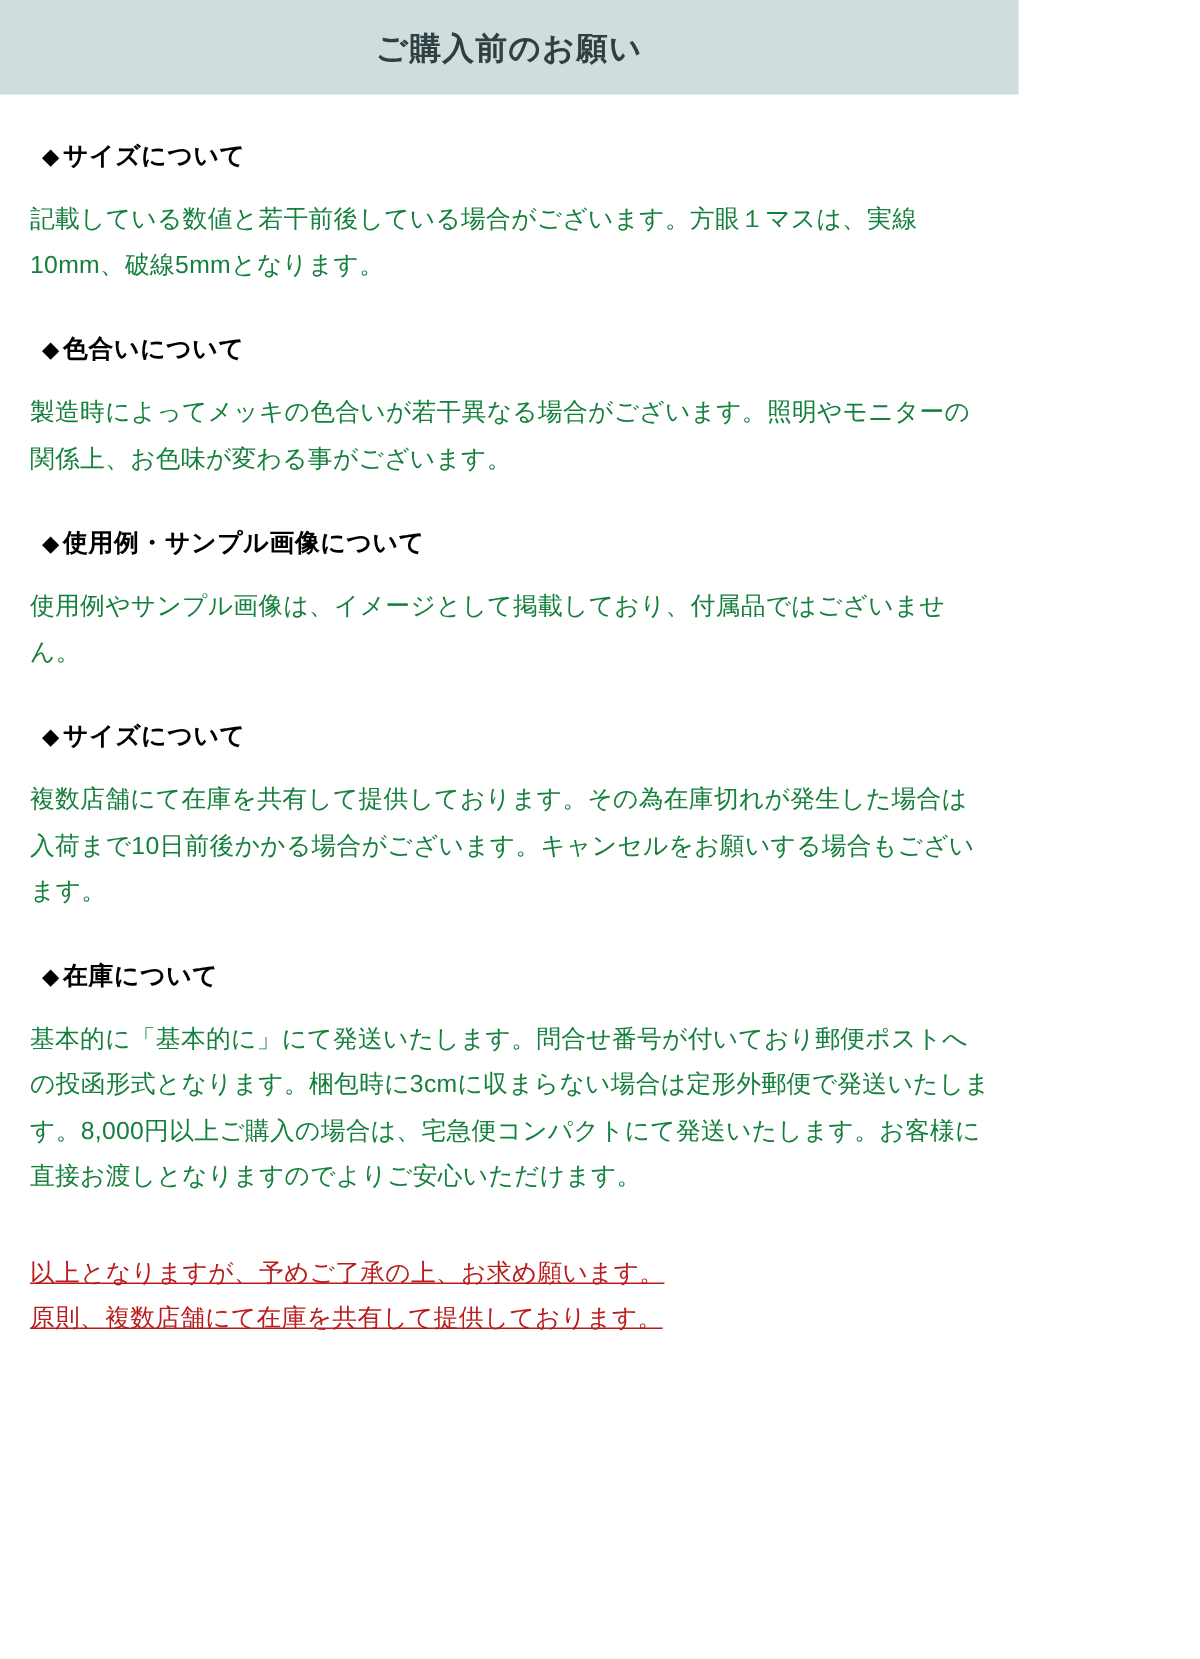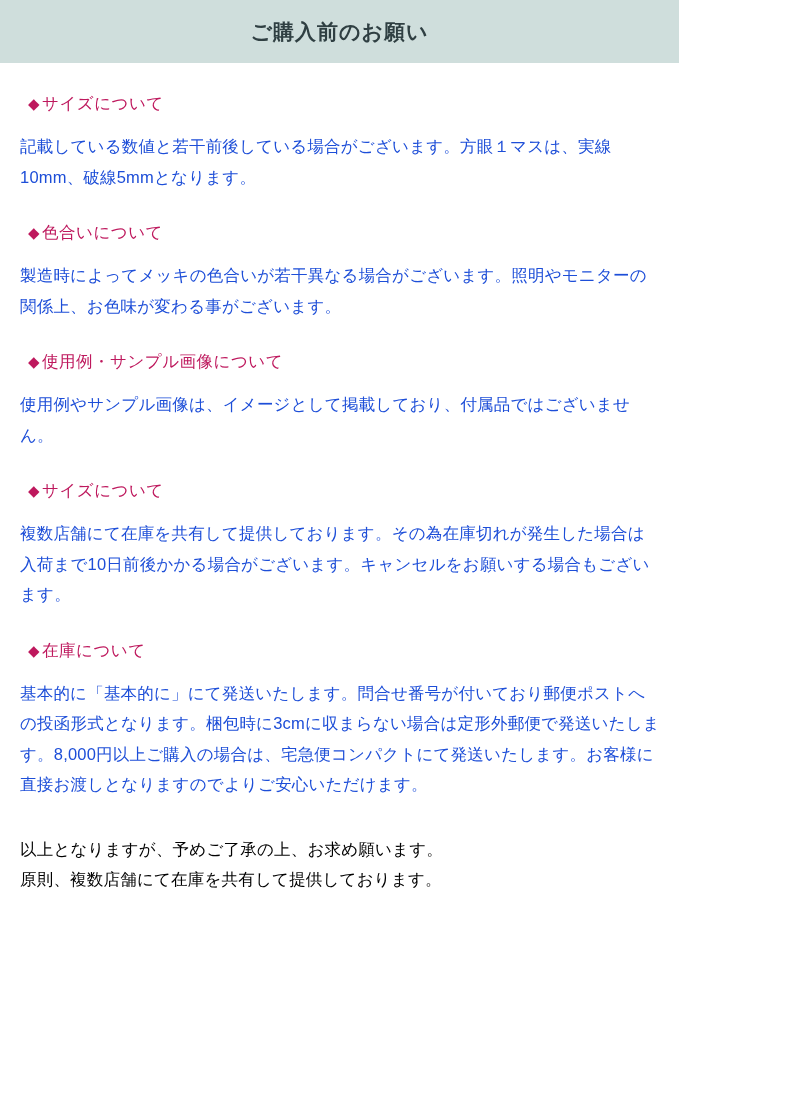--- a/index.html
+++ b/index.html
@@ -31,42 +31,43 @@
     letter-spacing: 1px;
   }
   .content {
     padding: 0 18px 10px 18px;
   }
   .section {
     margin: 0;
   }
   .section-head {
     font-size: 16.5px;
-    font-weight: normal;
-    color: #be185d;
+    font-weight: bold;
+    color: #000000;
     margin: 30px 0 0 10px;
     letter-spacing: 0.5px;
   }
   .section-head .diamond {
     font-size: 15px;
     margin-right: 2px;
   }
   .section-body {
     font-size: 16.5px;
     line-height: 1.85;
-    color: #1d4ed8;
+    color: #15803d;
     margin: 16px 0 0 2px;
     letter-spacing: 0.2px;
   }
   .closing {
     font-size: 16.5px;
     line-height: 1.85;
-    color: #000000;
+    color: #b91c1c;
     margin: 34px 0 0 2px;
     letter-spacing: 0.2px;
+    text-decoration: underline;
   }
   .closing p {
     margin: 0;
   }
 </style>
 </head>
 <body>
 
 <div class="page">
 

